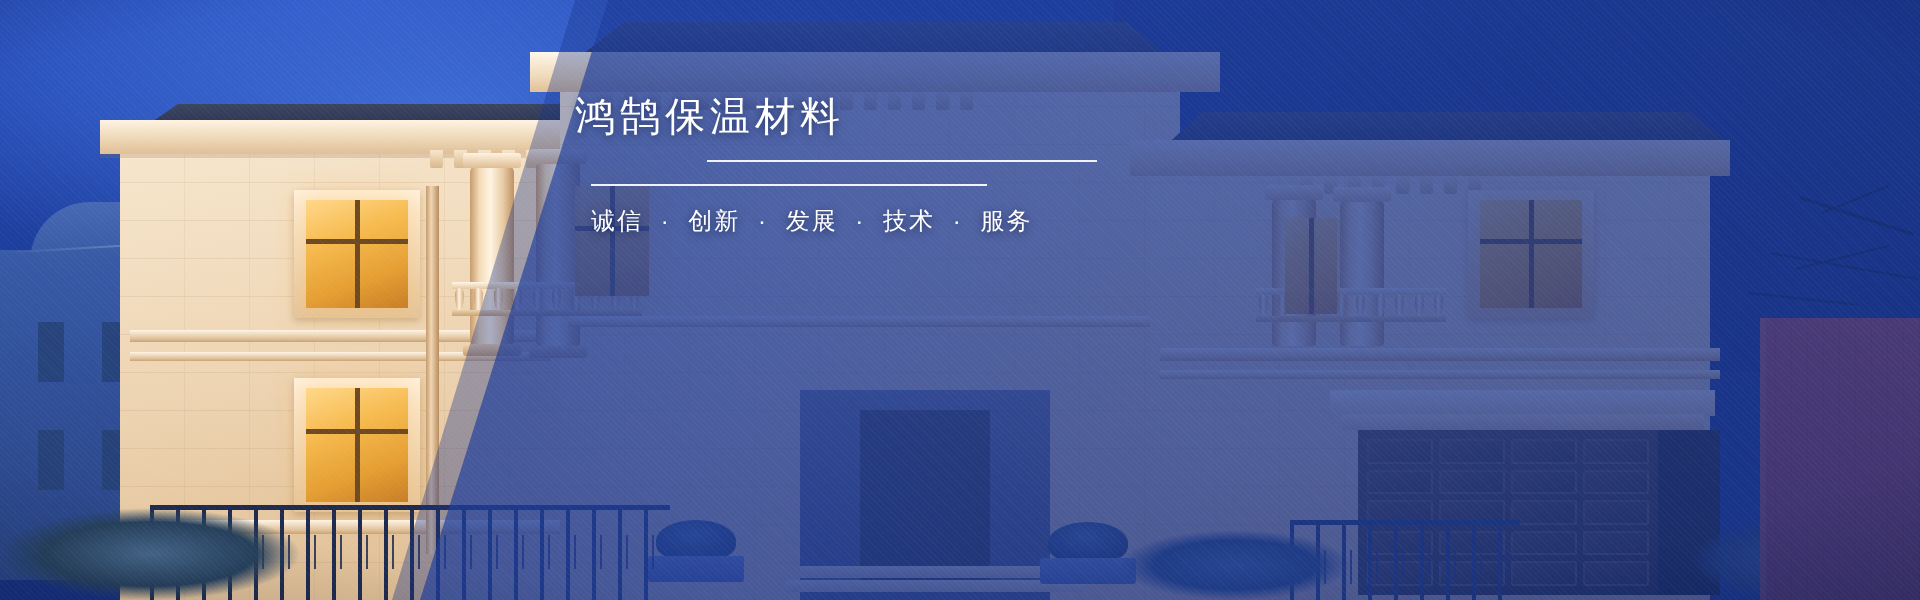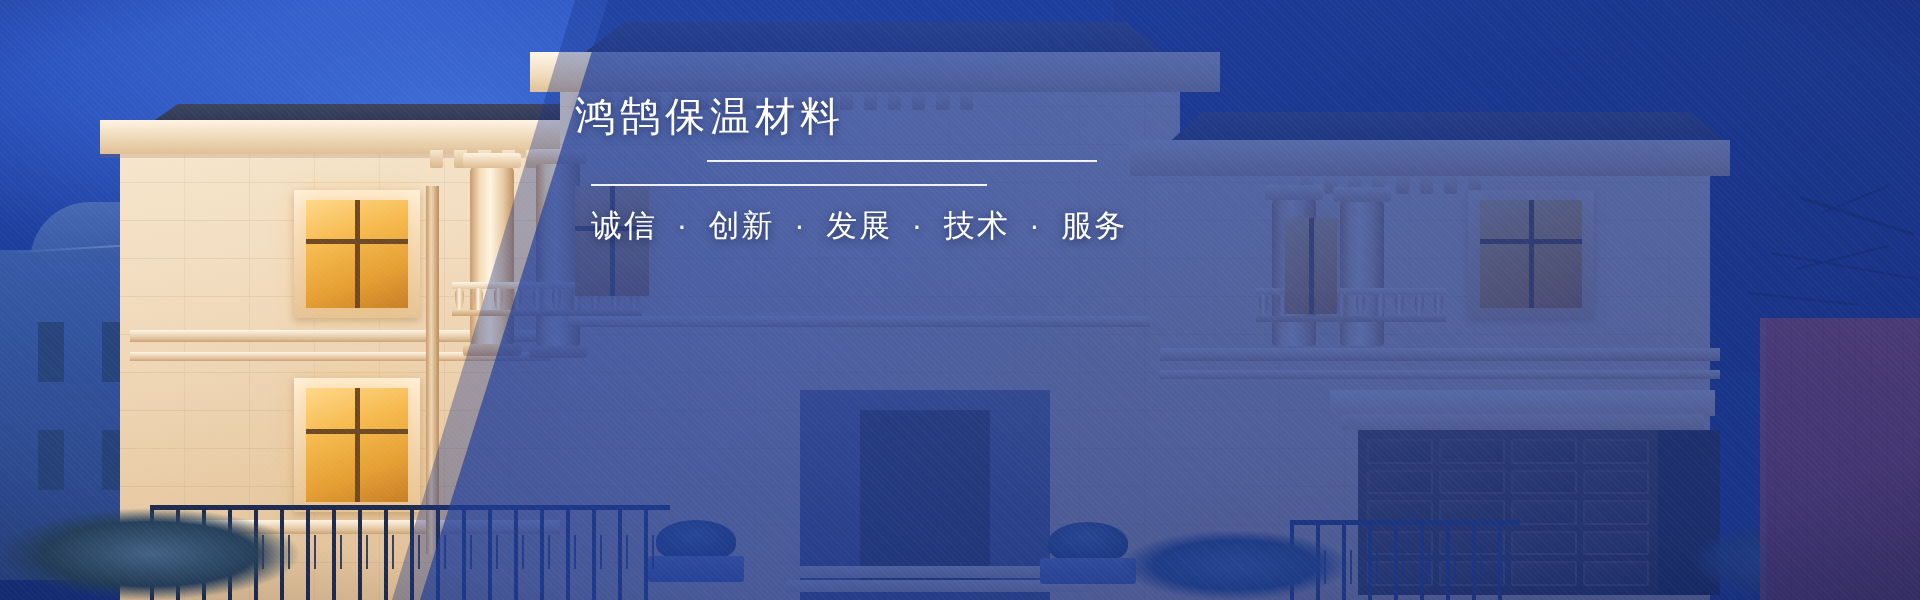--- a/index.html
+++ b/index.html
@@ -270,21 +270,21 @@
       0 3px 12px rgba(20,30,70,.55);
   }
   .headline .l2{display:block;}
   .rule.bot{
     width:396px;margin:22px 0 0 16px;height:2px;
     background:rgba(255,255,255,.92);
   }
   .tagline{
     margin-top:19px;
     color:#ffffff;
-    font-size:31px;
+    font-size:24px;
     letter-spacing:2px;
     font-weight:400;
     white-space:nowrap;
     text-shadow:0 2px 9px rgba(8,18,52,.6);
     padding-left:16px;
   }
   .tagline .dot{padding:0 9px;opacity:.95;}
 </style>
 </head>
 <body>

